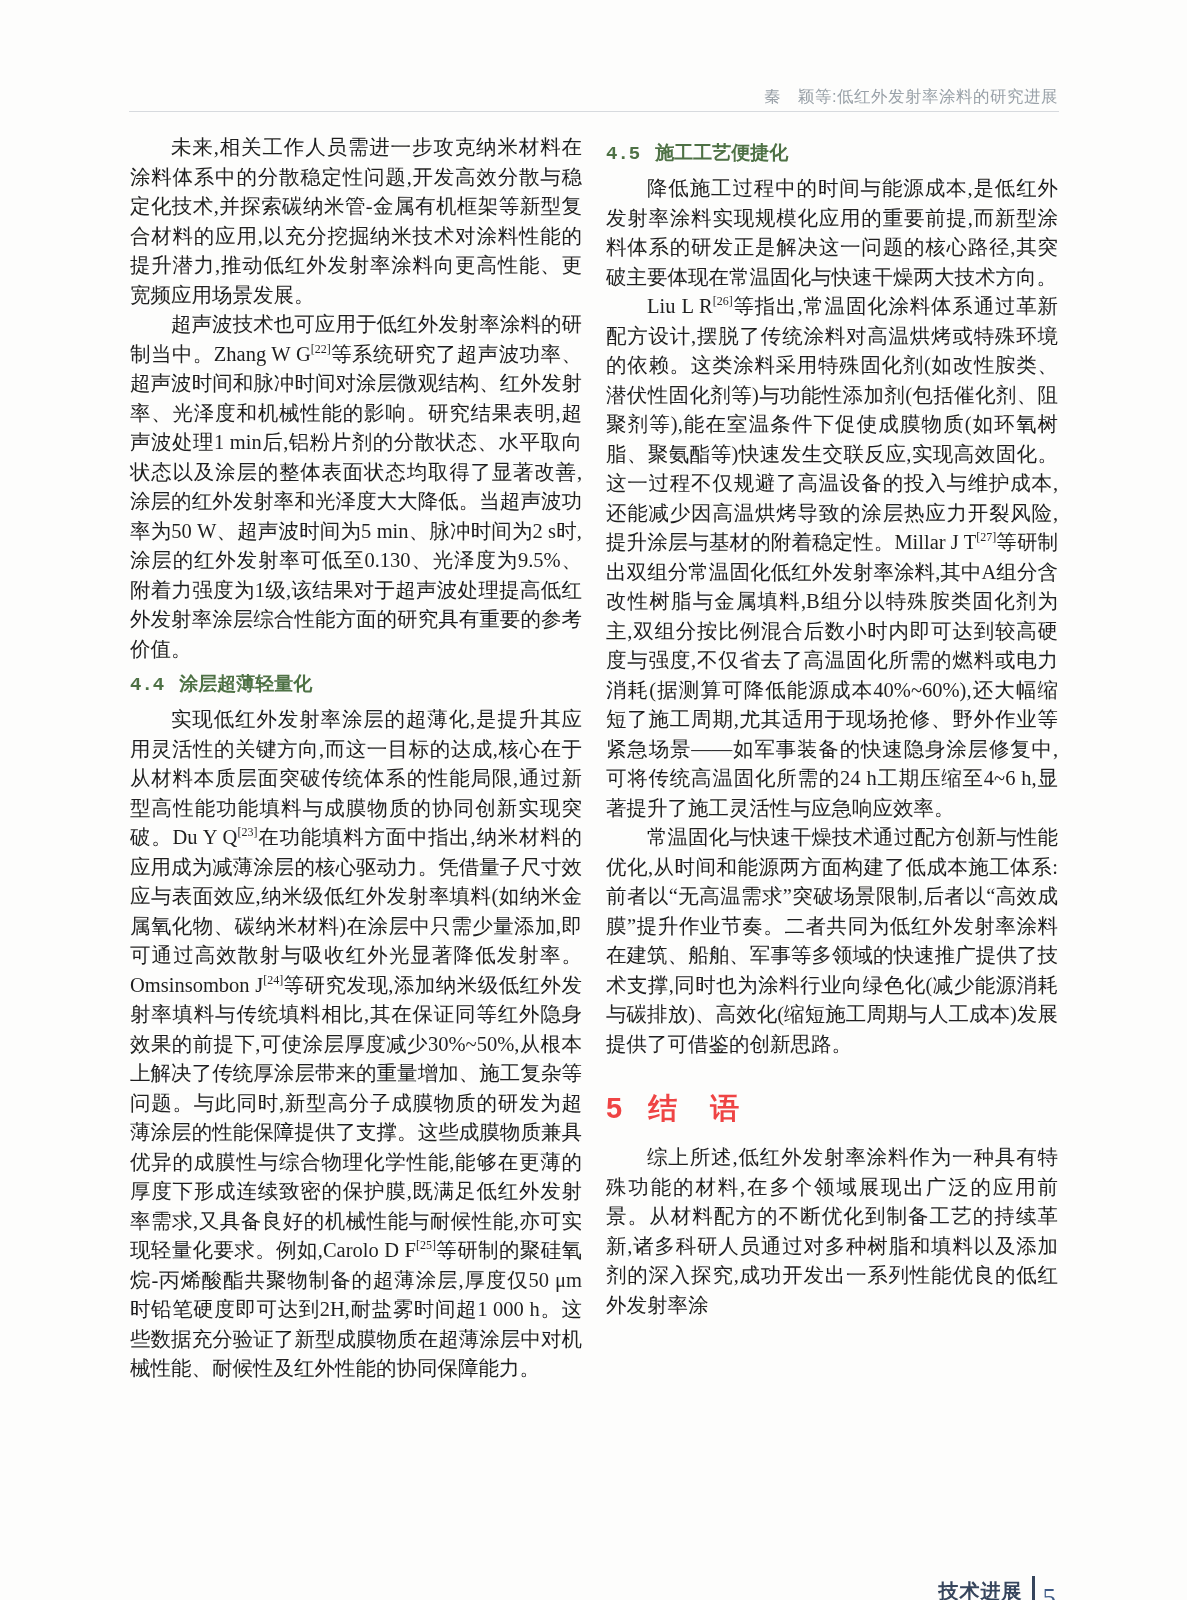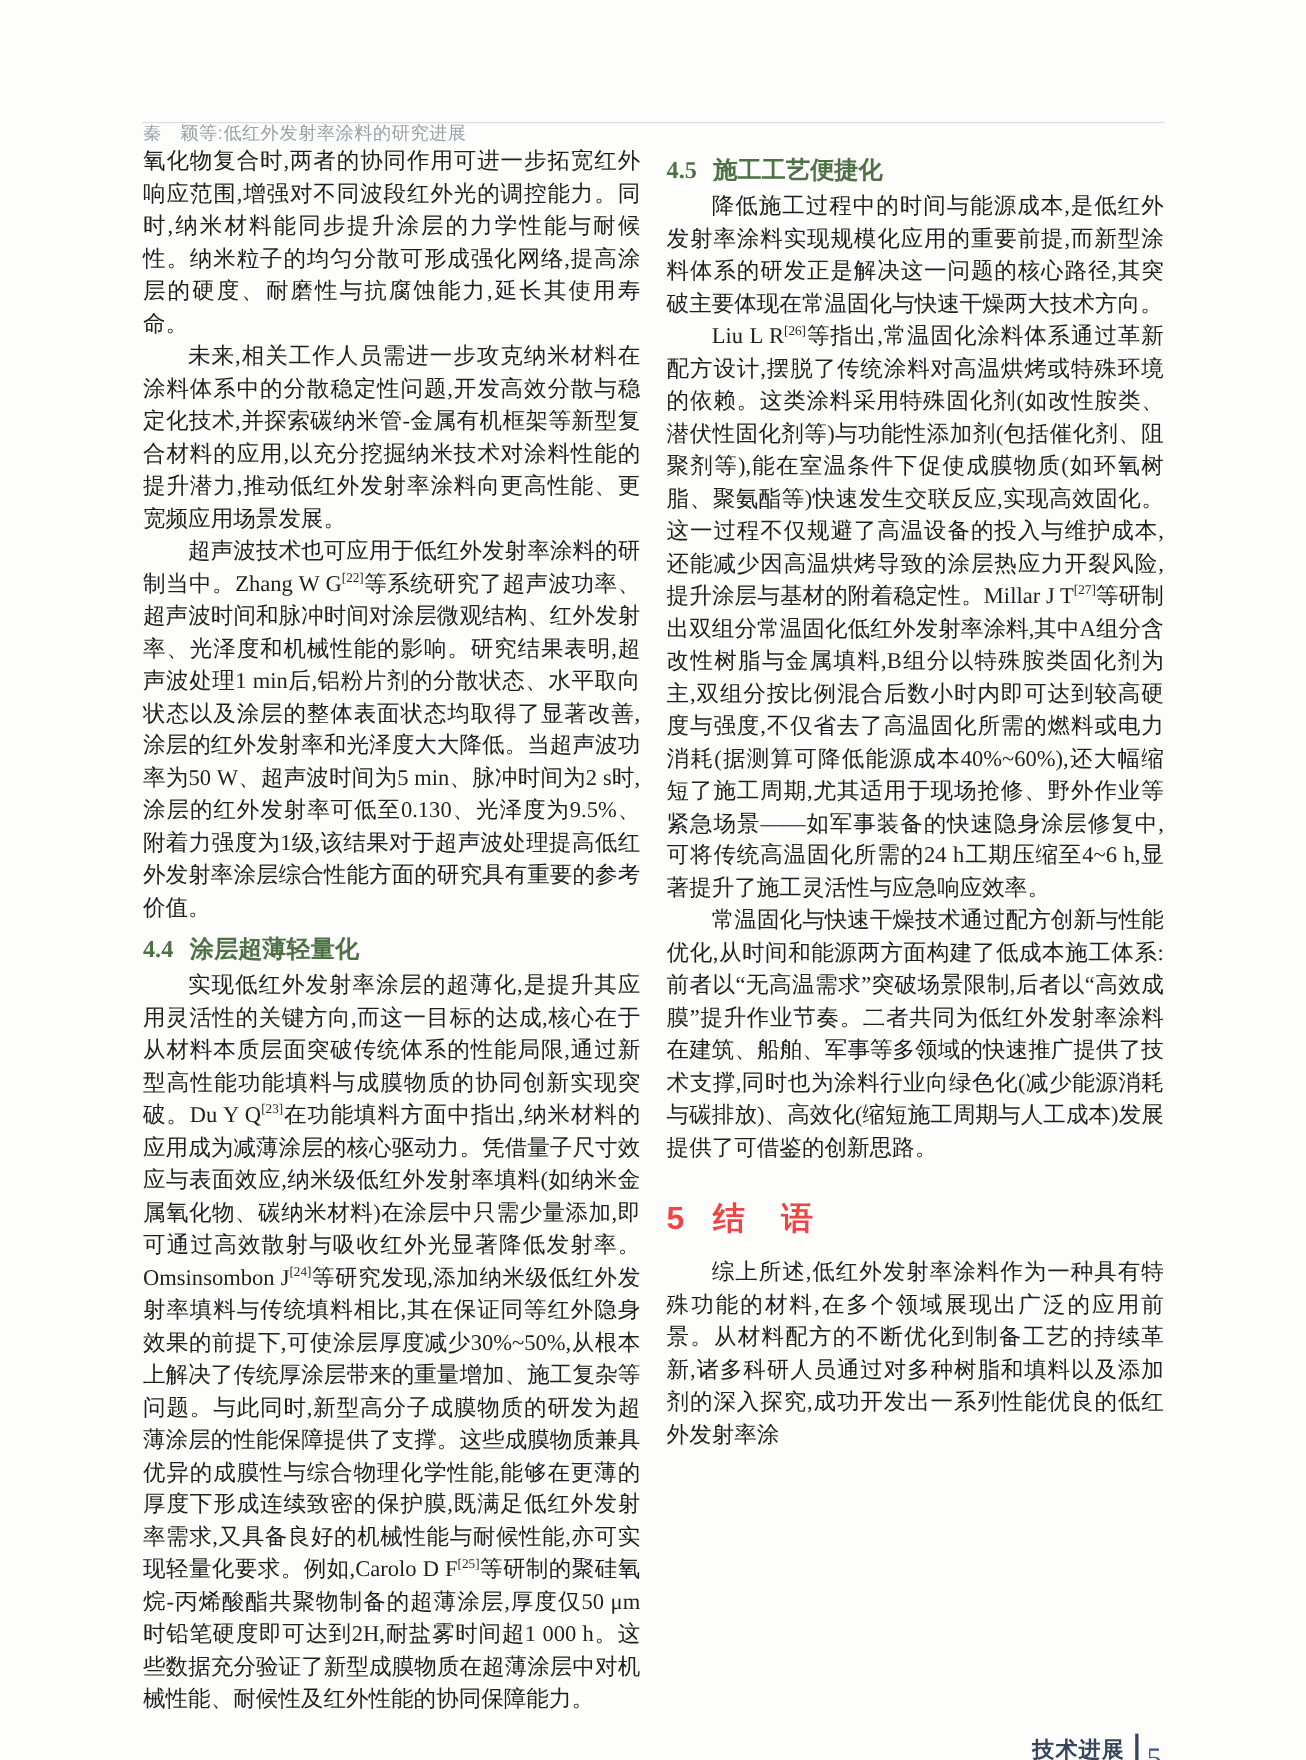--- a/index.html
+++ b/index.html
@@ -1,27 +1,27 @@
 <!DOCTYPE html>
 <html><head>
 <meta charset="utf-8">
 <style>
   html,body{margin:0;padding:0;background:#e9e9e9;}
   .page{position:relative;width:1187px;height:1600px;margin:0 auto;background:#fdfdfc;overflow:hidden;
         font-family:"Liberation Serif","DejaVu Serif",serif;color:#1f1f1f;}
-  .running-head{position:absolute;top:86px;left:130px;width:928px;
-        font-family:"Liberation Sans","DejaVu Sans",sans-serif;font-size:16.5px;color:#99a1a8;letter-spacing:.5px;margin-top:24px;}
+  .running-head{position:absolute;top:86px;left:130px;width:928px;text-align:right;
+        font-family:"Liberation Sans","DejaVu Sans",sans-serif;font-size:16.5px;color:#99a1a8;letter-spacing:.5px;}
   .head-rule{position:absolute;top:111px;left:129px;width:930px;height:1px;background:#d7dade;}
   .columns{position:absolute;top:133px;left:130px;width:928px;display:flex;gap:24px;}
   .col{width:452px;}
   .para{margin:0;text-align:justify;font-size:20.5px;line-height:29.5px;}
   .para.indent{text-indent:2em;}
   sup{font-size:12px;line-height:0;}
-  .sec-heading{margin:7px 0 5px;font-family:Liberation Serif, serif;
-        font-size:22px;line-height:29px;color:#4e7145;font-weight:700;}
+  .sec-heading{margin:7px 0 5px;font-family:Liberation Mono, monospace;
+        font-size:19px;line-height:29px;color:#4e7145;font-weight:700;}
   .sec-heading .sec-num{margin-right:15px;}
   .concl-heading{margin:30px 0 16px;font-family:"Liberation Sans","DejaVu Sans",sans-serif;
         font-size:29px;line-height:38px;color:#ef4444;font-weight:700;letter-spacing:2px;}
   .concl-heading .sec-num{margin-right:24px;}
   .footer{position:absolute;top:1576px;right:131px;display:flex;align-items:center;}
   .footer-labels{text-align:right;margin-right:9px;}
   .footer-cn{font-family:"Liberation Sans","DejaVu Sans",sans-serif;font-weight:700;
         font-size:20px;line-height:22px;color:#36455c;letter-spacing:1px;}
   .footer-en{font-family:"Liberation Serif","DejaVu Serif",serif;font-size:12.5px;line-height:14px;color:#66768a;text-decoration:underline;}
   .footer-bar{width:3px;height:44px;background:#36455c;}
@@ -29,21 +29,20 @@
 </style>
 </head>
 <body>
 
 <div class="page">
   <div class="running-head">秦　颖等:低红外发射率涂料的研究进展</div>
   <div class="head-rule"></div>
 
   <div class="columns">
     <div class="col">
-        <p class="para"><span>氧化物复合时,两者的协同作用可进一步拓宽红外响应范围,增强对不同波段红外光的调控能力。同时,纳米材料能同步提升涂层的力学性能与耐候性。纳米粒子的均匀分散可形成强化网络,提高涂层的硬度、耐磨性与抗腐蚀能力,延长其使用寿命。</span></p>
         <p class="para indent"><span>未来,相关工作人员需进一步攻克纳米材料在涂料体系中的分散稳定性问题,开发高效分散与稳定化技术,并探索碳纳米管-金属有机框架等新型复合材料的应用,以充分挖掘纳米技术对涂料性能的提升潜力,推动低红外发射率涂料向更高性能、更宽频应用场景发展。</span></p>
         <p class="para indent"><span>超声波技术也可应用于低红外发射率涂料的研制当中。Zhang W G</span><sup>[22]</sup><span>等系统研究了超声波功率、超声波时间和脉冲时间对涂层微观结构、红外发射率、光泽度和机械性能的影响。研究结果表明,超声波处理1 min后,铝粉片剂的分散状态、水平取向状态以及涂层的整体表面状态均取得了显著改善,涂层的红外发射率和光泽度大大降低。当超声波功率为50 W、超声波时间为5 min、脉冲时间为2 s时,涂层的红外发射率可低至0.130、光泽度为9.5%、附着力强度为1级,该结果对于超声波处理提高低红外发射率涂层综合性能方面的研究具有重要的参考价值。</span></p>
         <h3 class="sec-heading"><span class="sec-num">4.4</span><span class="sec-title">涂层超薄轻量化</span></h3>
         <p class="para indent"><span>实现低红外发射率涂层的超薄化,是提升其应用灵活性的关键方向,而这一目标的达成,核心在于从材料本质层面突破传统体系的性能局限,通过新型高性能功能填料与成膜物质的协同创新实现突破。Du Y Q</span><sup>[23]</sup><span>在功能填料方面中指出,纳米材料的应用成为减薄涂层的核心驱动力。凭借量子尺寸效应与表面效应,纳米级低红外发射率填料(如纳米金属氧化物、碳纳米材料)在涂层中只需少量添加,即可通过高效散射与吸收红外光显著降低发射率。Omsinsombon J</span><sup>[24]</sup><span>等研究发现,添加纳米级低红外发射率填料与传统填料相比,其在保证同等红外隐身效果的前提下,可使涂层厚度减少30%~50%,从根本上解决了传统厚涂层带来的重量增加、施工复杂等问题。与此同时,新型高分子成膜物质的研发为超薄涂层的性能保障提供了支撑。这些成膜物质兼具优异的成膜性与综合物理化学性能,能够在更薄的厚度下形成连续致密的保护膜,既满足低红外发射率需求,又具备良好的机械性能与耐候性能,亦可实现轻量化要求。例如,Carolo D F</span><sup>[25]</sup><span>等研制的聚硅氧烷-丙烯酸酯共聚物制备的超薄涂层,厚度仅50 μm时铅笔硬度即可达到2H,耐盐雾时间超1 000 h。这些数据充分验证了新型成膜物质在超薄涂层中对机械性能、耐候性及红外性能的协同保障能力。</span></p>
       </div>
     <div class="col">
         <h3 class="sec-heading"><span class="sec-num">4.5</span><span class="sec-title">施工工艺便捷化</span></h3>
         <p class="para indent"><span>降低施工过程中的时间与能源成本,是低红外发射率涂料实现规模化应用的重要前提,而新型涂料体系的研发正是解决这一问题的核心路径,其突破主要体现在常温固化与快速干燥两大技术方向。</span></p>
         <p class="para indent"><span>Liu L R</span><sup>[26]</sup><span>等指出,常温固化涂料体系通过革新配方设计,摆脱了传统涂料对高温烘烤或特殊环境的依赖。这类涂料采用特殊固化剂(如改性胺类、潜伏性固化剂等)与功能性添加剂(包括催化剂、阻聚剂等),能在室温条件下促使成膜物质(如环氧树脂、聚氨酯等)快速发生交联反应,实现高效固化。这一过程不仅规避了高温设备的投入与维护成本,还能减少因高温烘烤导致的涂层热应力开裂风险,提升涂层与基材的附着稳定性。Millar J T</span><sup>[27]</sup><span>等研制出双组分常温固化低红外发射率涂料,其中A组分含改性树脂与金属填料,B组分以特殊胺类固化剂为主,双组分按比例混合后数小时内即可达到较高硬度与强度,不仅省去了高温固化所需的燃料或电力消耗(据测算可降低能源成本40%~60%),还大幅缩短了施工周期,尤其适用于现场抢修、野外作业等紧急场景——如军事装备的快速隐身涂层修复中,可将传统高温固化所需的24 h工期压缩至4~6 h,显著提升了施工灵活性与应急响应效率。</span></p>
         <p class="para indent"><span>常温固化与快速干燥技术通过配方创新与性能优化,从时间和能源两方面构建了低成本施工体系:前者以“无高温需求”突破场景限制,后者以“高效成膜”提升作业节奏。二者共同为低红外发射率涂料在建筑、船舶、军事等多领域的快速推广提供了技术支撑,同时也为涂料行业向绿色化(减少能源消耗与碳排放)、高效化(缩短施工周期与人工成本)发展提供了可借鉴的创新思路。</span></p>

